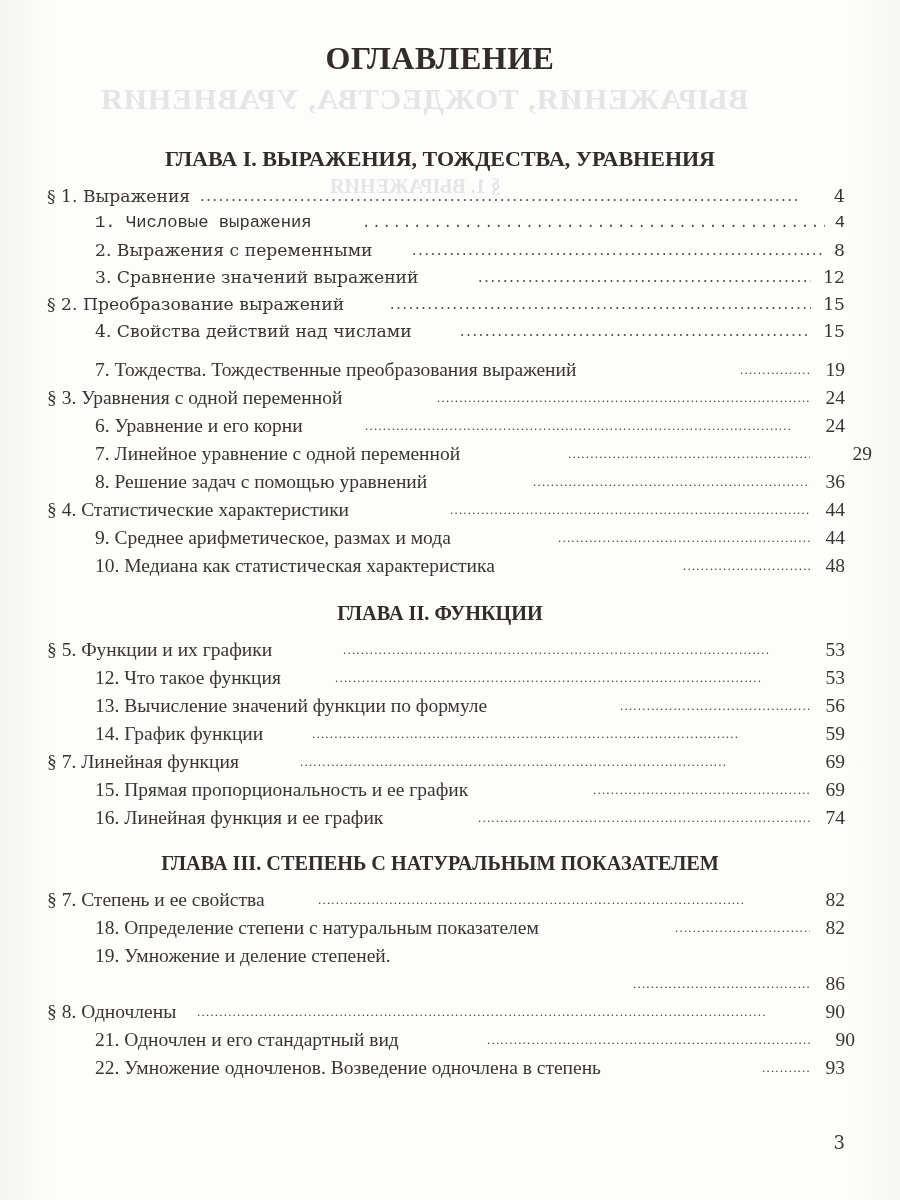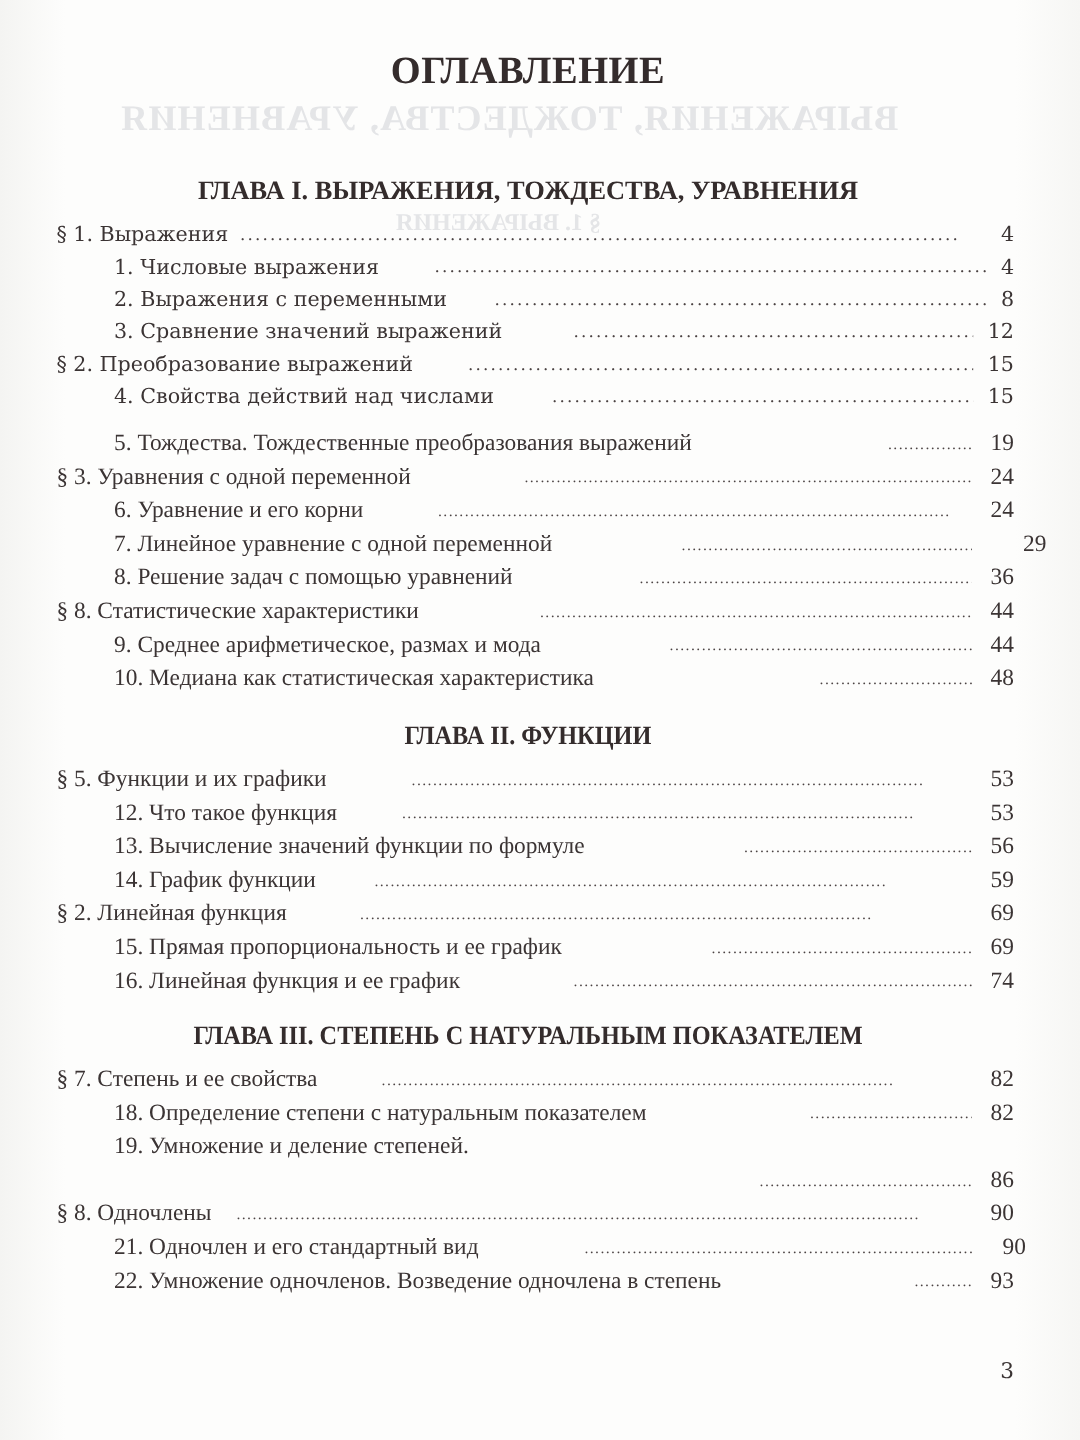--- a/index.html
+++ b/index.html
@@ -109,21 +109,21 @@
 
   <div class="title">ОГЛАВЛЕНИЕ</div>
 
   <div class="chapter" style="top:146px;text-align:center;">ГЛАВА I. ВЫРАЖЕНИЯ, ТОЖДЕСТВА, УРАВНЕНИЯ</div>
 
   <div class="entry section" style="top:182px;">
     <span class="label">§ 1. Выражения</span>
     <span class="dots" style="left:200px; width:625px;">................................................................................................</span>
     <span class="page-num">4</span>
   </div>
-  <div class="entry item" style="top:209px;">
+  <div class="entry item" style="top:209px;font-family:Liberation Mono, monospace;">
     <span class="label">1. Числовые выражения</span>
     <span class="dots" style="left:362px; width:463px;">................................................................................................</span>
     <span class="page-num">4</span>
   </div>
   <div class="entry item" style="top:236px;">
     <span class="label">2. Выражения с переменными</span>
     <span class="dots" style="left:412px; width:413px;">................................................................................................</span>
     <span class="page-num">8</span>
   </div>
   <div class="entry item" style="top:263px;">
@@ -136,21 +136,21 @@
     <span class="dots" style="left:390px; width:421px;">................................................................................................</span>
     <span class="page-num">15</span>
   </div>
   <div class="entry item" style="top:317px;">
     <span class="label">4. Свойства действий над числами</span>
     <span class="dots" style="left:460px; width:351px;">................................................................................................</span>
     <span class="page-num">15</span>
   </div>
 
   <div class="entry item cond" style="top:356px;">
-    <span class="label">5. Тождества. Тождественные преобразования выражений</span>
+    <span class="label">7. Тождества. Тождественные преобразования выражений</span>
     <span class="dots" style="left:740px; width:70px;">................................</span>
     <span class="page-num">19</span>
   </div>
   <div class="entry section cond" style="top:384px;">
     <span class="label">§ 3. Уравнения с одной переменной</span>
     <span class="dots" style="left:437px; width:373px;">................................................................................................</span>
     <span class="page-num">24</span>
   </div>
   <div class="entry item cond" style="top:412px;">
     <span class="label">6. Уравнение и его корни</span>
@@ -161,21 +161,21 @@
     <span class="label">7. Линейное уравнение с одной переменной</span>
     <span class="dots" style="left:568px; width:242px;">................................................................................................</span>
     <span class="page-num">29</span>
   </div>
   <div class="entry item cond" style="top:468px;">
     <span class="label">8. Решение задач с помощью уравнений</span>
     <span class="dots" style="left:533px; width:277px;">................................................................................................</span>
     <span class="page-num">36</span>
   </div>
   <div class="entry section cond" style="top:496px;">
-    <span class="label">§ 8. Статистические характеристики</span>
+    <span class="label">§ 4. Статистические характеристики</span>
     <span class="dots" style="left:450px; width:360px;">................................................................................................</span>
     <span class="page-num">44</span>
   </div>
   <div class="entry item cond" style="top:524px;">
     <span class="label">9. Среднее арифметическое, размах и мода</span>
     <span class="dots" style="left:558px; width:252px;">................................................................................................</span>
     <span class="page-num">44</span>
   </div>
   <div class="entry item cond" style="top:552px;">
     <span class="label">10. Медиана как статистическая характеристика</span>
@@ -199,21 +199,21 @@
     <span class="label">13. Вычисление значений функции по формуле</span>
     <span class="dots" style="left:620px; width:190px;">................................................................</span>
     <span class="page-num">56</span>
   </div>
   <div class="entry item cond" style="top:720px;">
     <span class="label">14. График функции</span>
     <span class="dots" style="left:312px; width:498px;">................................................................................................</span>
     <span class="page-num">59</span>
   </div>
   <div class="entry section cond" style="top:748px;">
-    <span class="label">§ 2. Линейная функция</span>
+    <span class="label">§ 7. Линейная функция</span>
     <span class="dots" style="left:300px; width:510px;">................................................................................................</span>
     <span class="page-num">69</span>
   </div>
   <div class="entry item cond" style="top:776px;">
     <span class="label">15. Прямая пропорциональность и ее график</span>
     <span class="dots" style="left:593px; width:217px;">................................................................</span>
     <span class="page-num">69</span>
   </div>
   <div class="entry item cond" style="top:804px;">
     <span class="label">16. Линейная функция и ее график</span>

